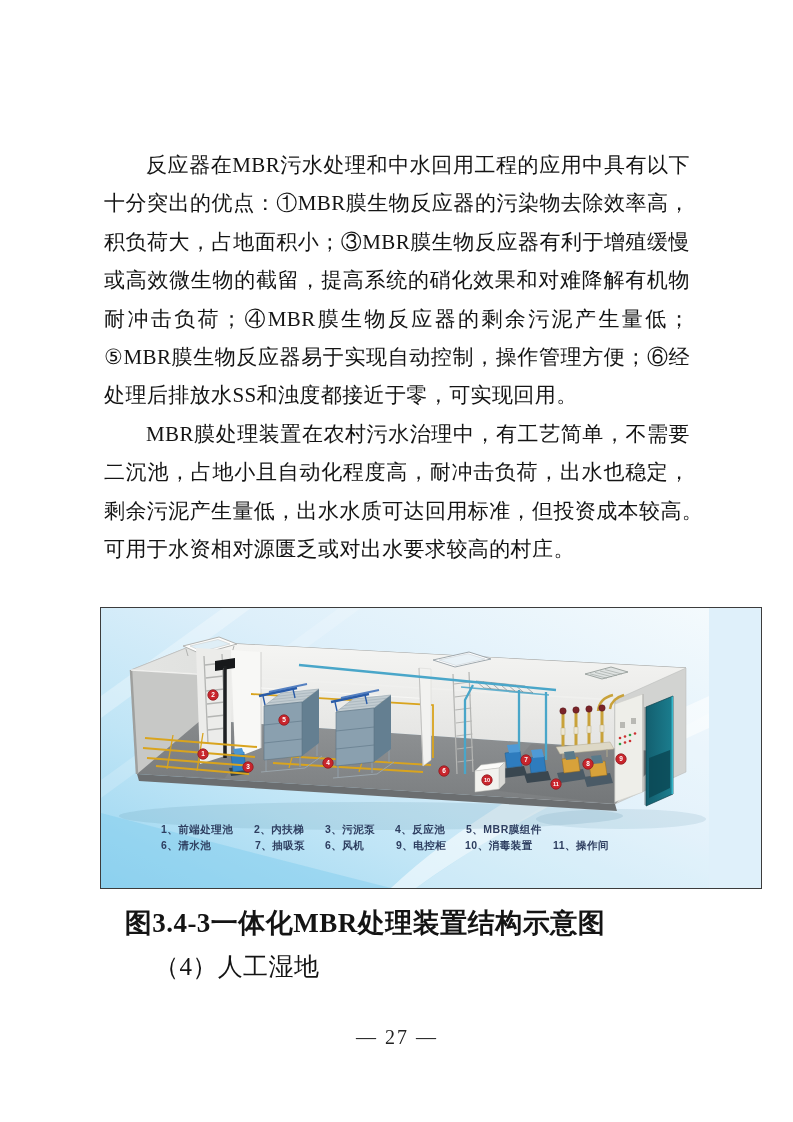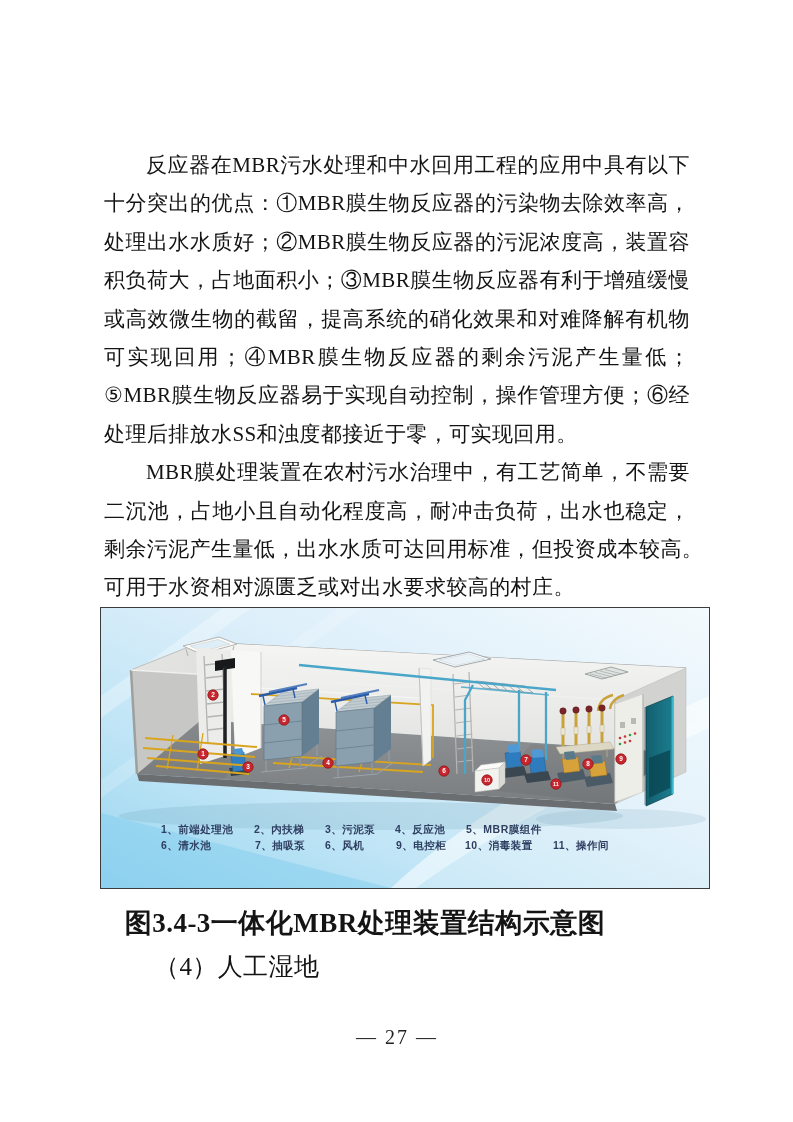--- a/index.html
+++ b/index.html
@@ -14,21 +14,21 @@
   .textblock { position:absolute; left:104px; top:146px; width:586px; }
   .para .line {
     height:38.4px; line-height:38.4px; font-size:21px; letter-spacing:0.4px;
     text-align:justify; text-align-last:justify; overflow:hidden; white-space:nowrap;
   }
   .para .line:first-child { text-indent:2em; }
   .para .line:last-child  { text-align-last:left;font-family:Liberation Serif, serif; }
 
   
   .figure {
-    position:absolute; left:100px; top:607px; width:610px; height:282px;
+    position:absolute; left:100px; top:607px; width:662px; height:282px;
     border:1px solid #3c3c3c; box-sizing:border-box; background:#dff0fa;
   }
   .figure svg { position:absolute; left:0; top:0; width:608px; height:280px; display:block; }
   .legend-item {
     position:absolute; font-family:"Liberation Sans","DejaVu Sans",sans-serif;
     font-size:10.5px; font-weight:bold; color:#2e3e60; letter-spacing:0.5px; white-space:nowrap;
   }
 
   .caption {
     position:absolute; left:100px; top:906px; width:530px; height:34px;
@@ -48,24 +48,23 @@
 </style>
 </head>
 <body>
 
 <div class="page">
 
   <div class="textblock">
     <div class="para">
         <div class="line">反应器在MBR污水处理和中水回用工程的应用中具有以下</div>
         <div class="line">十分突出的优点：①MBR膜生物反应器的污染物去除效率高，</div>
-        <div class="line">处理出水水质好；②MBR膜生物反应器的污泥浓度高，装置容</div>
         <div class="line">积负荷大，占地面积小；③MBR膜生物反应器有利于增殖缓慢</div>
         <div class="line">或高效微生物的截留，提高系统的硝化效果和对难降解有机物</div>
-        <div class="line">可实现回用；④MBR膜生物反应器的剩余污泥产生量低；</div>
+        <div class="line">耐冲击负荷；④MBR膜生物反应器的剩余污泥产生量低；</div>
         <div class="line">⑤MBR膜生物反应器易于实现自动控制，操作管理方便；⑥经</div>
         <div class="line">处理后排放水SS和浊度都接近于零，可实现回用。</div>
       </div>
     <div class="para">
         <div class="line">MBR膜处理装置在农村污水治理中，有工艺简单，不需要</div>
         <div class="line">二沉池，占地小且自动化程度高，耐冲击负荷，出水也稳定，</div>
         <div class="line">剩余污泥产生量低，出水水质可达回用标准，但投资成本较高。</div>
         <div class="line">可用于水资相对源匮乏或对出水要求较高的村庄。</div>
       </div>
   </div>

